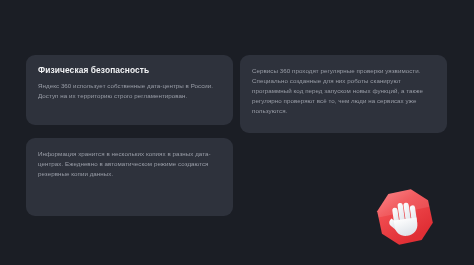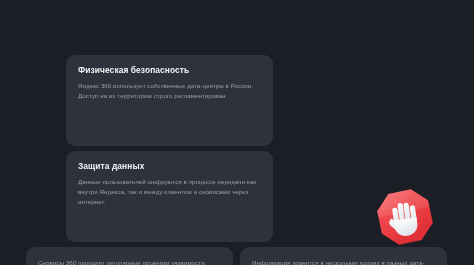--- a/index.html
+++ b/index.html
@@ -35,21 +35,21 @@
   }
 
   .card {
     box-sizing: border-box;
     width: 207px;
     background: #2e323c;
     border-radius: 9px;
     padding: 11px 12px 12px 12px;
   }
 
-  .card.row1 { height: 91px; margin-left: 40px; }
+  .card.row1 { height: 70px; }
   .card.row2 { height: 78px; }
 
   .card-title {
     color: #f2f3f5;
     font-size: 8.4px;
     font-weight: bold;
     letter-spacing: 0.1px;
     margin: 0 0 6px 0;
     line-height: 1.1;
   }
@@ -81,24 +81,20 @@
 
 <div class="canvas">
 
   <div class="card-grid">
 
     <div class="card row1">
       <div class="card-title">Физическая безопасность</div>
       <div class="card-body">Яндекс 360 использует собственные дата-центры в России. Доступ на их территорию строго регламентирован.</div>
     </div>
 
-    <div class="card row1">
-      <div class="card-title">Защита данных</div>
-      <div class="card-body">Данные пользователей шифруются в процессе передачи как внутри Яндекса, так и между клиентом и сервисами через интернет.</div>
-    </div>
 
     <div class="card row2">
       <div class="card-body">Сервисы 360 проходят регулярные проверки уязвимости. Специально созданные для них роботы сканируют программный код перед запуском новых функций, а также регулярно проверяют всё то, чем люди на сервисах уже пользуются.</div>
     </div>
 
     <div class="card row2">
       <div class="card-body">Информация хранится в нескольких копиях в разных дата-центрах. Ежедневно в автоматическом режиме создаются резервные копии данных.</div>
     </div>
 
   </div>

